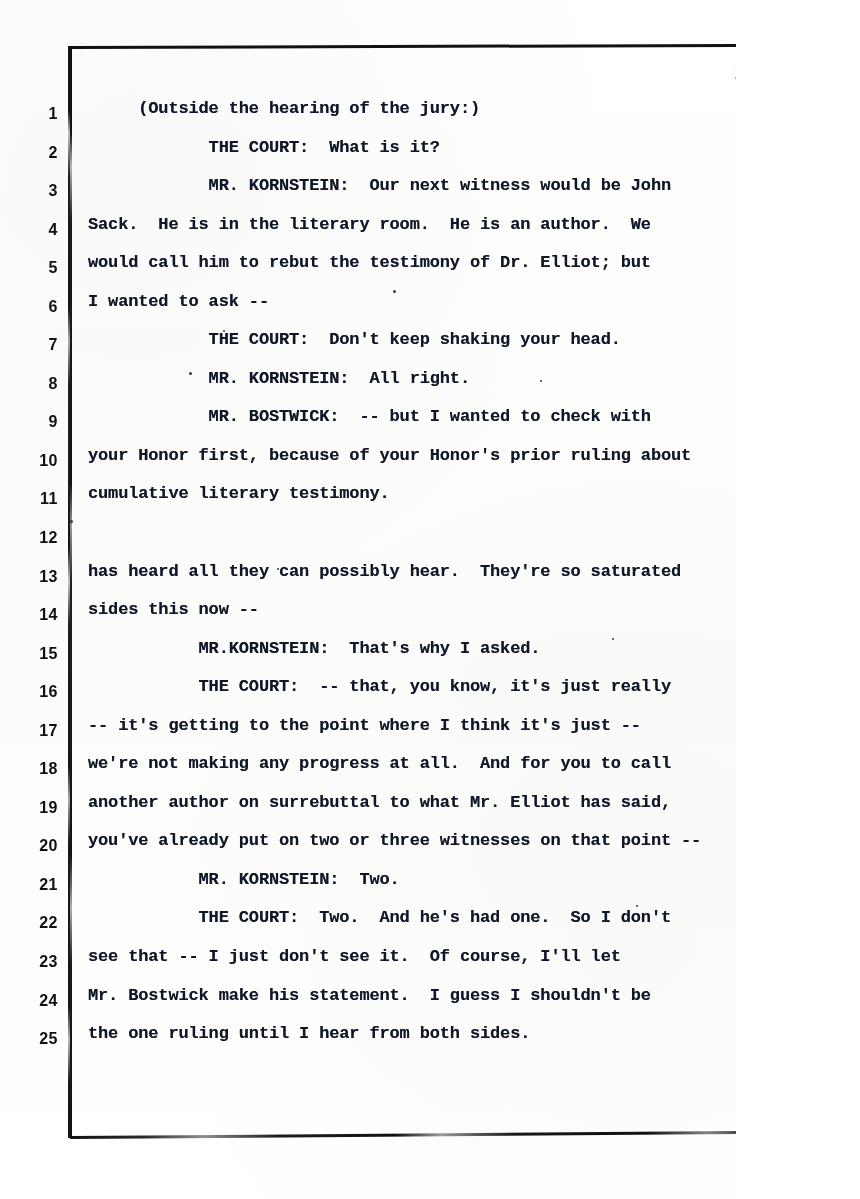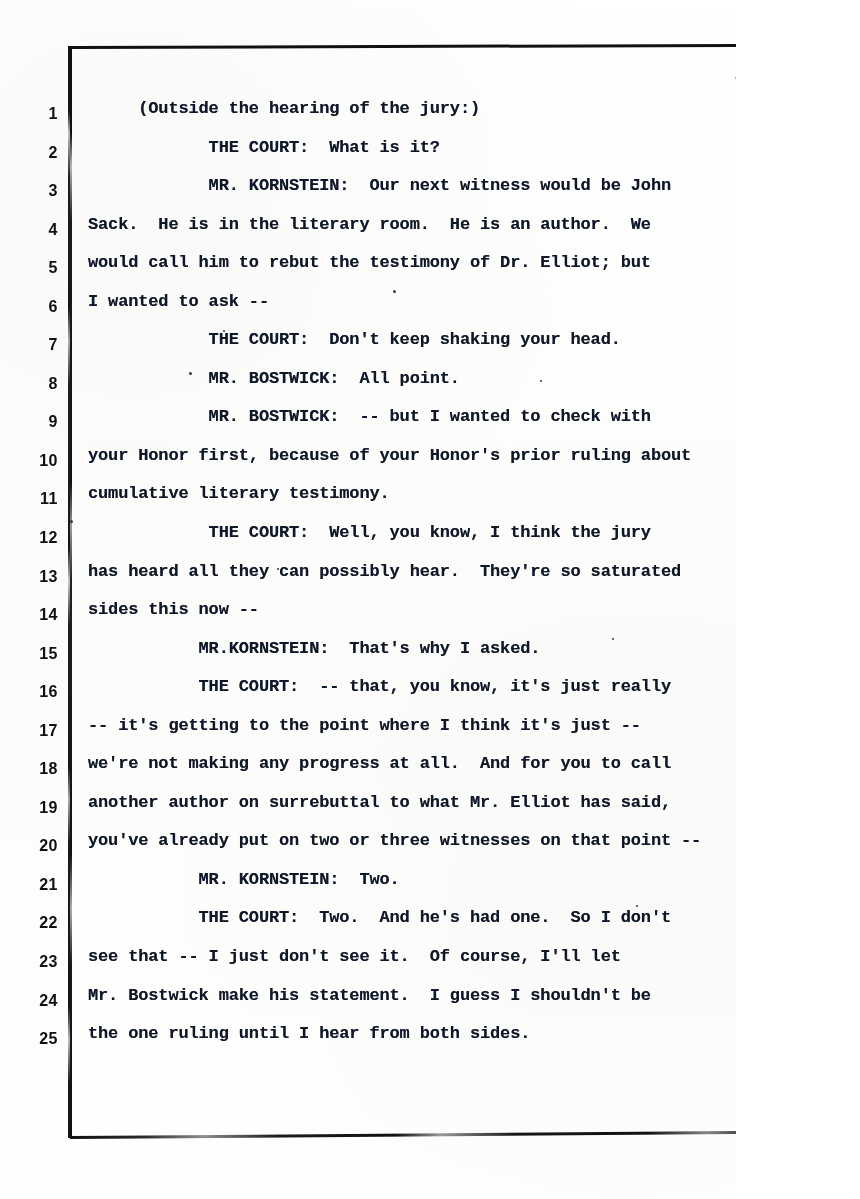--- a/index.html
+++ b/index.html
@@ -178,37 +178,36 @@
       <div class="tline">
         <span class="lineno">6</span>
         <span class="ltext">I wanted to ask --</span>
       </div>
       <div class="tline">
         <span class="lineno">7</span>
         <span class="ltext">            THE COURT:  Don't keep shaking your head.</span>
       </div>
       <div class="tline">
         <span class="lineno">8</span>
-        <span class="ltext">            MR. BOSTWICK:  All point.</span>
+        <span class="ltext">            MR. KORNSTEIN:  All right.</span>
       </div>
       <div class="tline">
         <span class="lineno">9</span>
         <span class="ltext">            MR. BOSTWICK:  -- but I wanted to check with</span>
       </div>
       <div class="tline">
         <span class="lineno">10</span>
         <span class="ltext">your Honor first, because of your Honor's prior ruling about</span>
       </div>
       <div class="tline">
         <span class="lineno">11</span>
         <span class="ltext">cumulative literary testimony.</span>
       </div>
       <div class="tline">
         <span class="lineno">12</span>
-        <span class="ltext">            THE COURT:  Well, you know, I think the jury</span>
       </div>
       <div class="tline">
         <span class="lineno">13</span>
         <span class="ltext">has heard all they can possibly hear.  They're so saturated</span>
       </div>
       <div class="tline">
         <span class="lineno">14</span>
         <span class="ltext">sides this now --</span>
       </div>
       <div class="tline">

